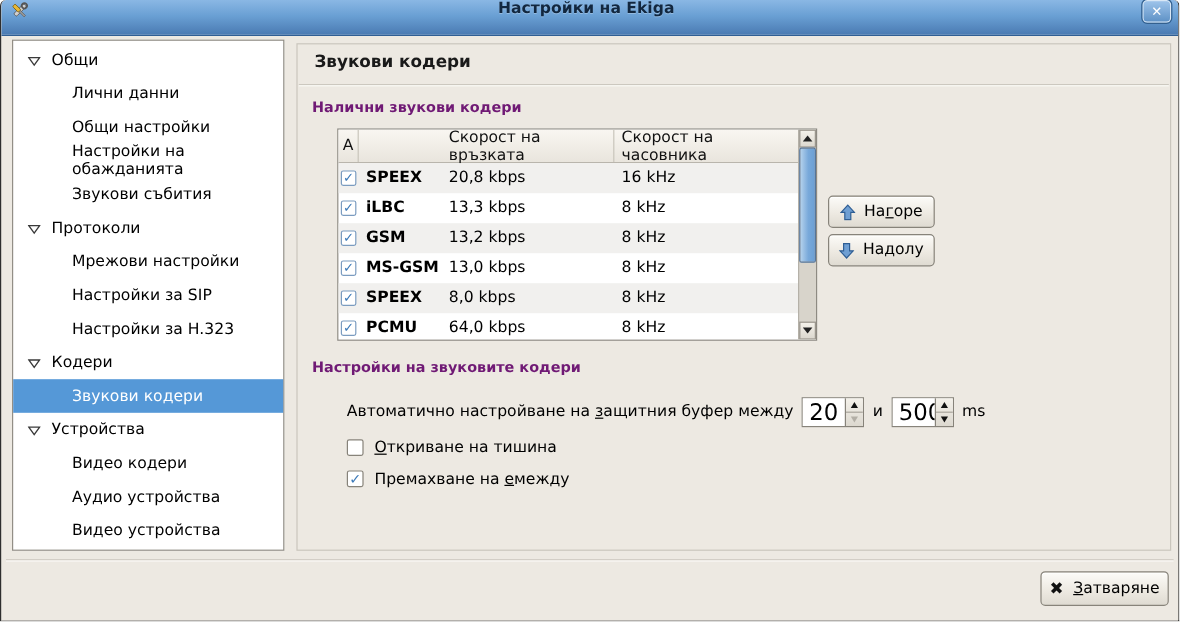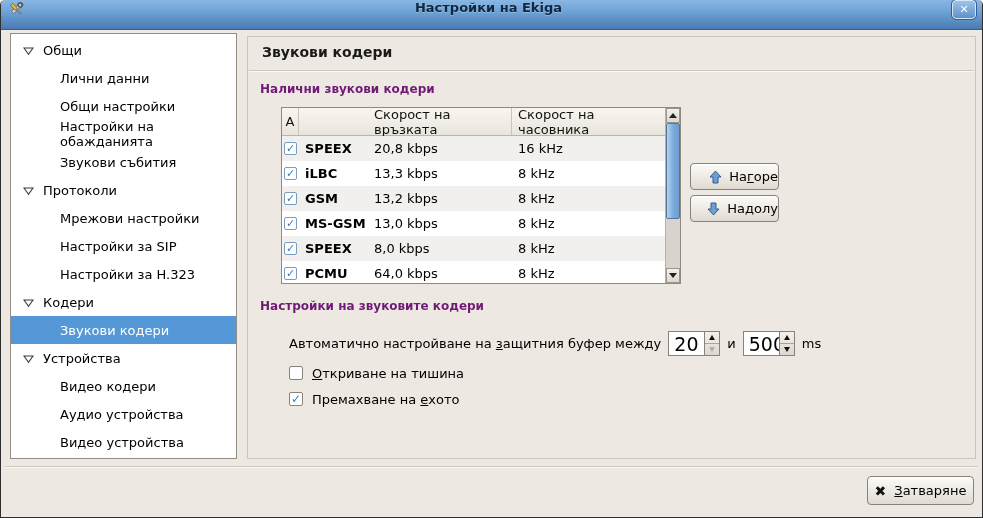--- a/index.html
+++ b/index.html
@@ -49,21 +49,21 @@
   
   .sbar{width:15px;flex:none;background:#d8d4cb;border-left:1px solid #b5b1a8;display:flex;flex-direction:column;}
   .sb-btn{height:15px;flex:none;background:linear-gradient(#f4f1ea,#dcd8cf);border:1px solid #9b978e;display:flex;align-items:center;justify-content:center;}
   .sb-thumb{height:96px;flex:none;margin:0;background:linear-gradient(90deg,#b5d2ec,#79a9da 55%,#6b9fd4);border:1px solid #54759b;border-radius:2px;}
   .sb-track{flex:1;}
   .tri-up{width:0;height:0;border-left:4px solid transparent;border-right:4px solid transparent;border-bottom:5px solid #222;}
   .tri-down{width:0;height:0;border-left:4px solid transparent;border-right:4px solid transparent;border-top:5px solid #222;}
   
   .btn{display:flex;align-items:center;justify-content:center;gap:7px;background:linear-gradient(#fcfbf8,#ece8e0 60%,#dfdbd2);
        border:1px solid #87837a;border-radius:4px;font-size:13px;color:#000;box-shadow:inset 0 1px 0 #fff;}
-  .mvbtn{position:absolute;left:442px;width:89px;height:27px;justify-content:flex-end;}
+  .mvbtn{position:absolute;left:442px;width:89px;height:27px;}
   .up-btn{top:126px;} .down-btn{top:158px;}
   
   .jitter-row{position:absolute;left:41px;top:293px;height:27px;display:flex;align-items:center;gap:7px;font-size:13px;}
   .spin{display:flex;width:52px;height:25px;border:1px solid #87837a;background:#fff;}
   .spin input{flex:1;width:30px;border:0;outline:none;padding:0 0 0 5px;font-size:19px;background:#fff;color:#000;}
   .steppers{width:15px;flex:none;display:flex;flex-direction:column;border-left:1px solid #87837a;background:linear-gradient(#f4f1ea,#dcd8cf);}
   .stepper{flex:1;display:flex;align-items:center;justify-content:center;}
   .stepper.up{border-bottom:1px solid #a9a59c;}
   .sp-up{width:0;height:0;border-left:3.5px solid transparent;border-right:3.5px solid transparent;border-bottom:5px solid #111;}
   .sp-down{width:0;height:0;border-left:3.5px solid transparent;border-right:3.5px solid transparent;border-top:5px solid #111;}
@@ -298,21 +298,21 @@
     </div>
 
     <div class="opt-row opt1">
       <span class="cb plain"></span>
       <span><u>О</u><span>ткриване на тишина</span></span>
     </div>
     <div class="opt-row opt2">
       <span class="cb plain">
           <span>✓</span>
         </span>
-      <span><span>Премахване на </span><u>е</u><span>хото</span></span>
+      <span><span>Премахване на </span><u>е</u><span>между</span></span>
     </div>
   </div>
 
   <div class="footer-sep"></div>
   <div class="btn close-btn">
     <span class="x-glyph">✖</span>
     <span><u>З</u><span>атваряне</span></span>
   </div>
 
 </div>

